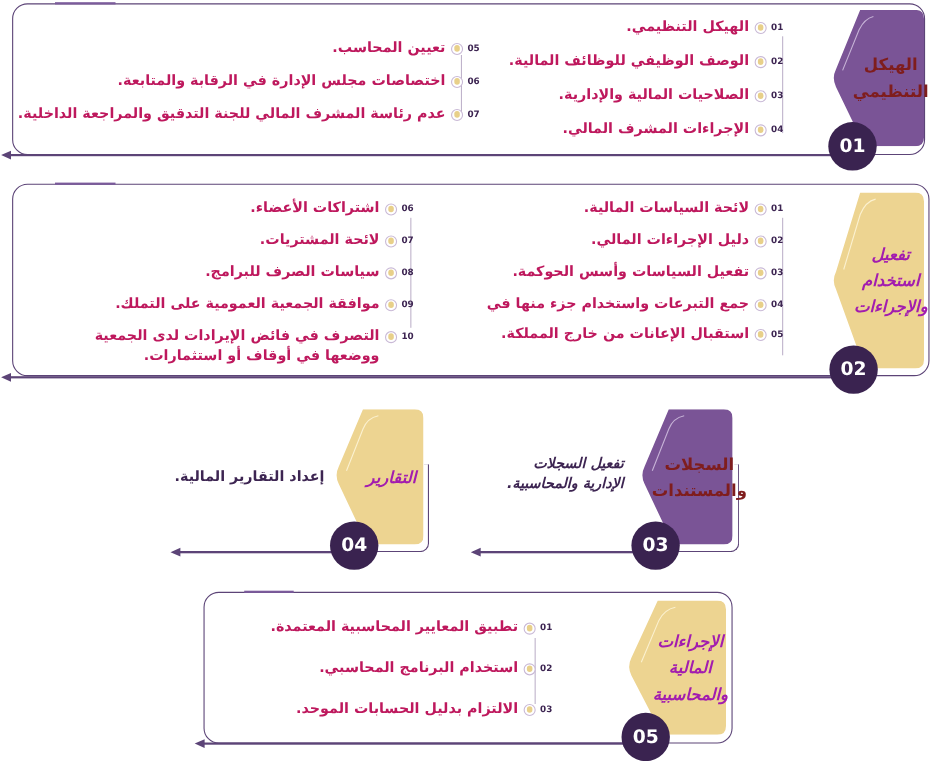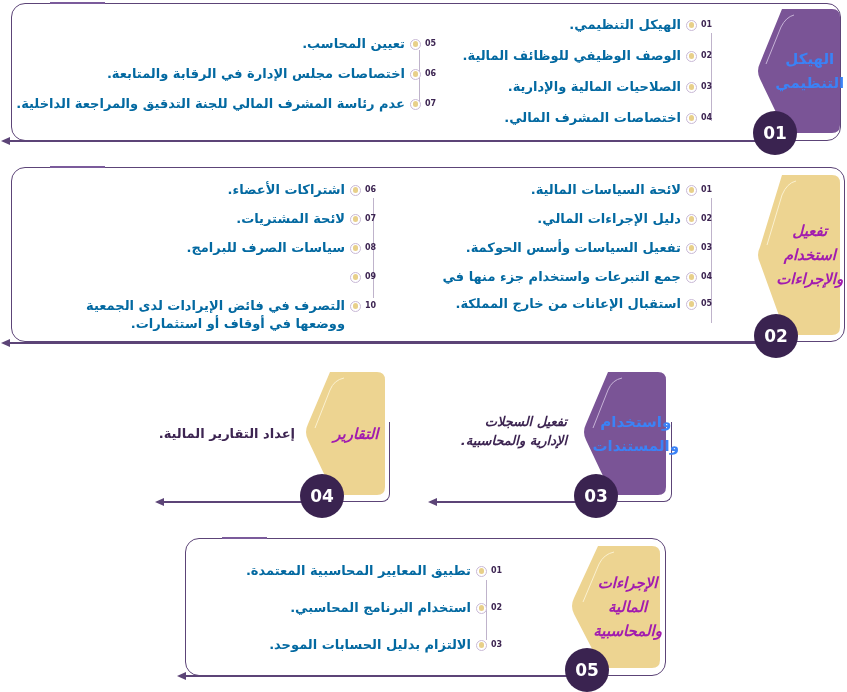--- a/index.html
+++ b/index.html
@@ -18,21 +18,21 @@
   }
   .accent-top { position: absolute; height: 2px; background: #7b5b9b; }
   .hex { position: absolute; }
   .hex svg { position: absolute; left: 0; top: 0; width: 100%; height: 100%; }
   .hex-label {
     position: absolute; right: 0; top: 0; bottom: 0; width: 72%;
     display: flex; align-items: center; justify-content: center;
     text-align: center; direction: rtl;
     font-weight: bold; font-size: 15px; line-height: 24px;
   }
-  .hex.purple .hex-label { color: #3b82f6; }
+  .hex.purple .hex-label { color: #7f1d1d; }
   .hex.gold .hex-label { color: #a21caf; font-style: italic; }
   .num-circle {
     position: absolute; width: 44px; height: 44px; border-radius: 50%;
     background: #3a2350; color: #fff; font-weight: bold; font-size: 17px;
     display: flex; align-items: center; justify-content: center;
   }
   .list { position: absolute; direction: rtl; }
   .item { position: relative; display: flex; align-items: flex-start; direction: rtl; }
   .item .idx {
     width: 18px; font-size: 8px; font-weight: bold; color: #3d2552;
@@ -41,21 +41,21 @@
   .item .dot {
     flex: none; width: 11px; height: 11px; border-radius: 50%;
     border: 1.3px solid #c9b9d6; background: #fff; margin: 3.5px 4px 0 5px;
     position: relative;
   }
   .item .dot::after {
     content: ""; position: absolute; left: 1.5px; top: 1.5px; width: 5.5px; height: 5.5px;
     border-radius: 50%; background: #e8d08a;
   }
   .item .txt {
-    font-size: 13px; font-weight: bold; color: #0369a1; line-height: 18px; white-space: nowrap;
+    font-size: 13px; font-weight: bold; color: #be185d; line-height: 18px; white-space: nowrap;
   }
   .vconn { position: absolute; width: 1px; background: #bfb3cb; }
   .plain-text {
     position: absolute; direction: rtl; text-align: right;
     font-size: 13px; font-weight: bold; color: #3d2552; line-height: 19px;
   }
 </style>
 </head>
 <body>
 
@@ -89,21 +89,21 @@
       <span class="txt">الوصف الوظيفي للوظائف المالية.</span>
     </div>
     <div class="item" style="margin-bottom:13px;">
       <span class="idx">03</span>
       <span class="dot"></span>
       <span class="txt">الصلاحيات المالية والإدارية.</span>
     </div>
     <div class="item">
       <span class="idx">04</span>
       <span class="dot"></span>
-      <span class="txt">اختصاصات المشرف المالي.</span>
+      <span class="txt">الإجراءات المشرف المالي.</span>
     </div>
   </div>
 
   <div class="vconn" style="left:419px; top:50px; height:52px;"></div>
   <div class="list" style="right:404px; top:35px;">
     <div class="item" style="margin-bottom:12px;">
       <span class="idx">05</span>
       <span class="dot"></span>
       <span class="txt">تعيين المحاسب.</span>
     </div>
@@ -179,41 +179,42 @@
       <span class="txt">لائحة المشتريات.</span>
     </div>
     <div class="item" style="margin-bottom:11px;">
       <span class="idx">08</span>
       <span class="dot"></span>
       <span class="txt">سياسات الصرف للبرامج.</span>
     </div>
     <div class="item" style="margin-bottom:11px;">
       <span class="idx">09</span>
       <span class="dot"></span>
+      <span class="txt">موافقة الجمعية العمومية على التملك.</span>
     </div>
     <div class="item">
       <span class="idx">10</span>
       <span class="dot"></span>
       <span class="txt"><span>التصرف في فائض الإيرادات لدى الجمعية</span><br><span>ووضعها في أوقاف أو استثمارات.</span></span>
     </div>
   </div>
 </div>
 
 <div>
   <div class="frame open" style="left:430px; top:422px; width:242px; height:80px;"></div>
   <div class="arrow-line" style="left:434px; top:501px; width:180px;"></div>
   <div class="arrow-head" style="left:428px; top:498px;"></div>
 
   <div class="hex purple" style="left:582px; top:372px; width:84px; height:123px;">
     <svg viewBox="0 0 84 123" preserveAspectRatio="none">
       <path d="M26 0 H76 Q84 0 84 8 V115 Q84 123 76 123 H30 L4 68 Q0 60 4 52 Z" fill="#7a5496"></path>
       <path d="M40 6 Q30 8 26 18 L11 56" stroke="#c6b2d6" stroke-width="1" fill="none"></path>
     </svg>
     <div class="hex-label">
-      <div><span>واستخدام</span><br><span>والمستندات</span></div>
+      <div><span>السجلات</span><br><span>والمستندات</span></div>
     </div>
   </div>
   <div class="num-circle" style="left:574px; top:474px;">03</div>
 
   <div class="plain-text" style="right:280px; top:412px;font-style:italic;">
     <span>تفعيل السجلات</span><br><span>الإدارية والمحاسبية.</span>
   </div>
 </div>
 
 <div>

